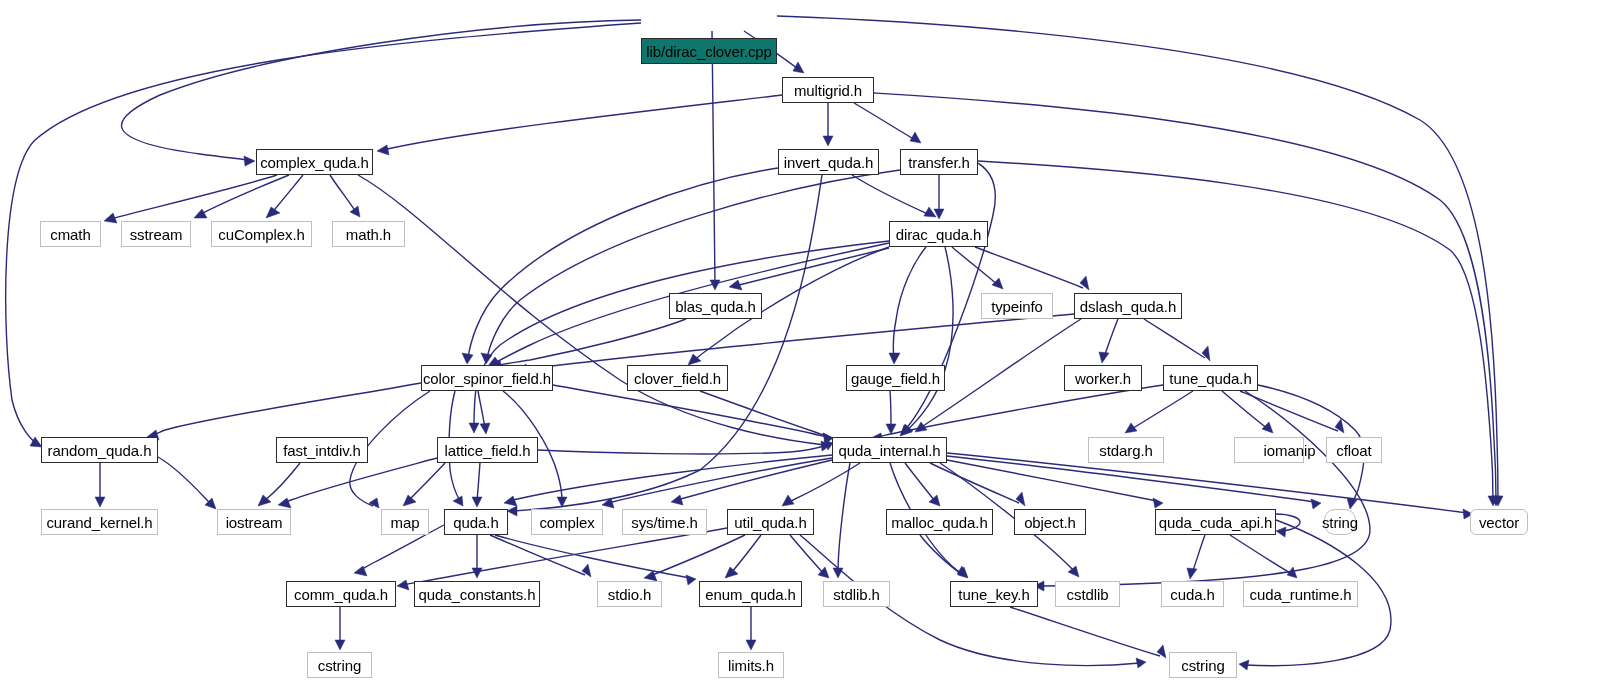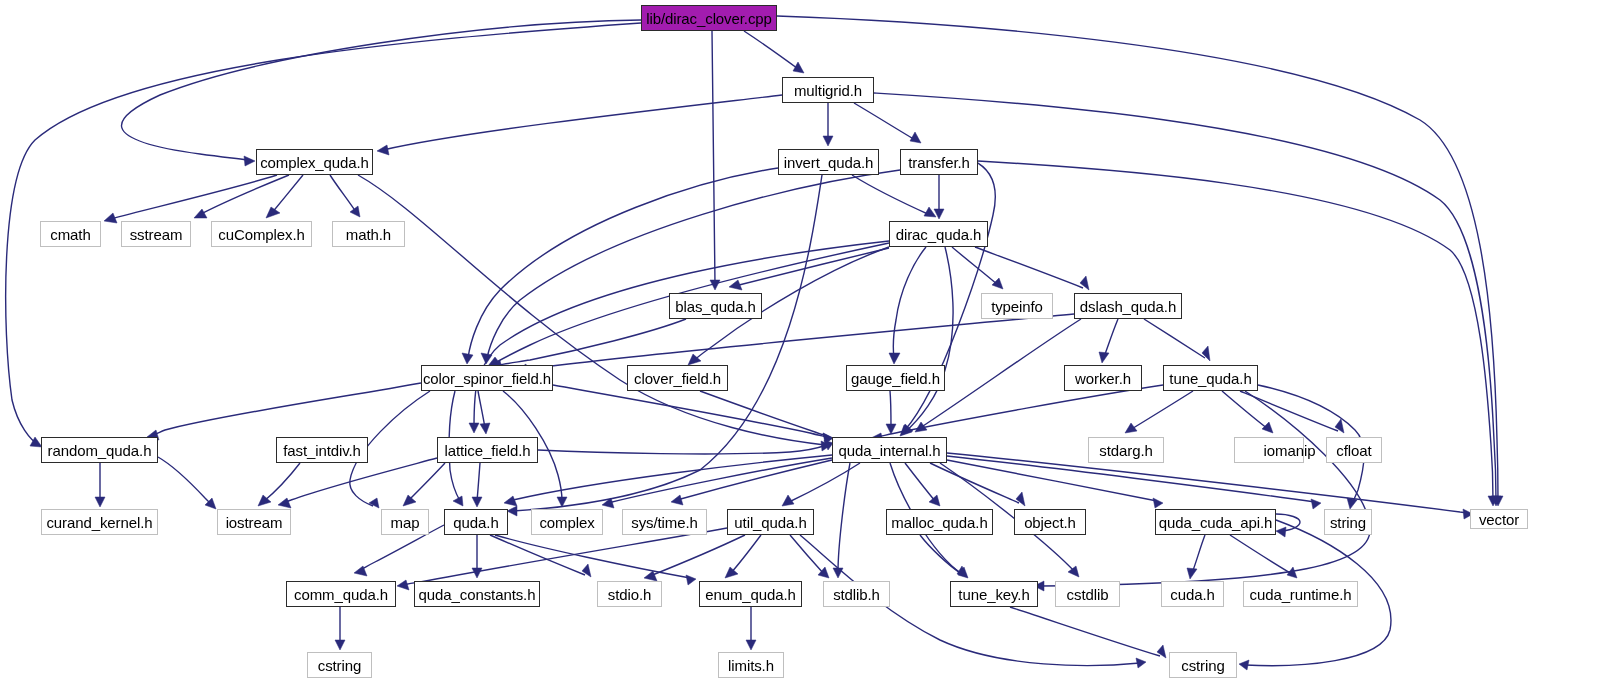--- a/index.html
+++ b/index.html
@@ -44,21 +44,22 @@
     color: #000000;
     white-space: nowrap;
     line-height: 1;
     letter-spacing: -0.1px;
   }
   .node-box.strong {
     border: 1.6px solid #2b2b2b;
   }
   .node-box.root {
     border: 1.6px solid #2b2b2b;
-    background: #a21caf;
+    background: #0f766e;
+    margin-top: 33px;
   }
   .node-label {
     pointer-events: none;
   }
 </style>
 </head>
 <body>
 
 <div id="graph-root">
   <svg class="graph-canvas" viewBox="0 0 1599 696" preserveAspectRatio="none">
@@ -419,24 +420,24 @@
       </div>
       <div class="node-box strong" style="left: 886px; top: 509px; width: 107px; height: 26px;">
         <span class="node-label">malloc_quda.h</span>
       </div>
       <div class="node-box strong" style="left: 1014px; top: 509px; width: 72px; height: 26px;">
         <span class="node-label">object.h</span>
       </div>
       <div class="node-box strong" style="left: 1155px; top: 509px; width: 121px; height: 26px;">
         <span class="node-label">quda_cuda_api.h</span>
       </div>
-      <div class="node-box" style="left: 1324px; top: 509px; width: 48px; height: 26px;">
+      <div class="node-box" style="left: 1324px; top: 509px; width: 32px; height: 26px; border-radius: 11px;">
         <span class="node-label">string</span>
       </div>
-      <div class="node-box" style="left: 1470px; top: 509px; width: 58px; height: 20px;">
+      <div class="node-box" style="left: 1470px; top: 509px; width: 58px; height: 26px; border-radius: 6px;">
         <span class="node-label">vector</span>
       </div>
       <div class="node-box strong" style="left: 286px; top: 581px; width: 110px; height: 26px;">
         <span class="node-label">comm_quda.h</span>
       </div>
       <div class="node-box strong" style="left: 414px; top: 581px; width: 126px; height: 26px;">
         <span class="node-label">quda_constants.h</span>
       </div>
       <div class="node-box" style="left: 597px; top: 581px; width: 65px; height: 26px;">
         <span class="node-label">stdio.h</span>

